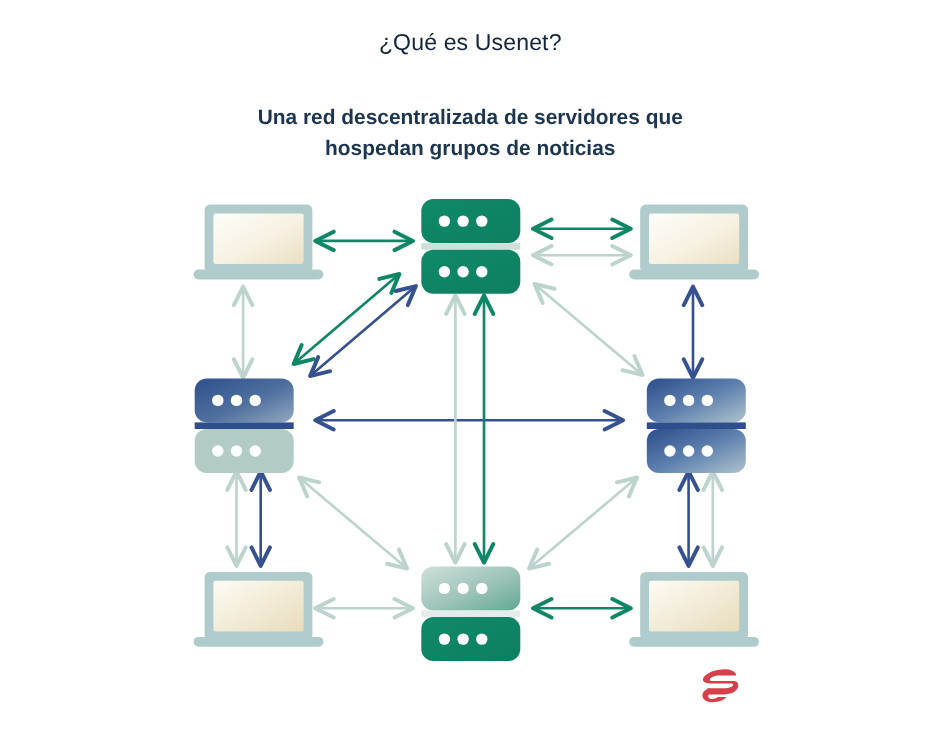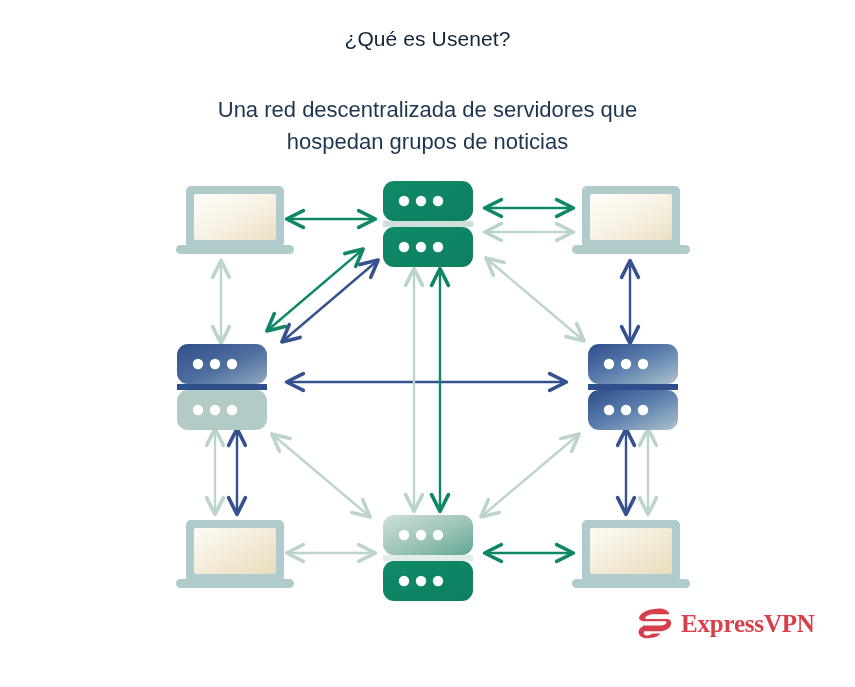--- a/index.html
+++ b/index.html
@@ -29,22 +29,22 @@
     margin: 0;
     line-height: 1.2;
   }
 
   #page-subtitle {
     position: absolute;
     top: 94px;
     left: 0;
     width: 855px;
     text-align: center;
-    font-size: 22px;
-    font-weight: 400;
+    font-size: 19px;
+    font-weight: 700;
     color: #1d3550;
     line-height: 1.45;
     margin: 0;
     white-space: pre-line;
   }
 
   #diagram {
     position: absolute;
     top: 0;
     left: 0;
@@ -253,14 +253,13 @@
     <path d="M31.2 5.0 C29.4 1.9 25.8 0.4 21.6 0.4 C12.0 0.4 3.2 4.0 1.4 8.4
              C0.2 11.3 2.4 13.3 7.6 13.3 L26.4 13.3 C28.0 13.3 28.8 13.9 28.4 14.9
              C27.8 16.4 24.6 17.6 20.6 17.6 L5.0 17.6 L5.0 23.3 L20.0 23.3
              C29.6 23.3 32.4 19.0 33.0 16.2 C33.6 13.4 32.4 11.0 28.6 11.0
              L9.2 11.0 C7.6 11.0 6.9 10.3 7.4 9.4 C8.2 7.8 11.6 6.2 16.0 6.2
              L31.2 6.2 Z" fill="#d7404a"></path>
     <path d="M6.8 17.8 C3.0 18.6 0.6 21.2 0.6 24.2 C0.6 27.8 4.2 30.3 9.8 30.3
              C15.6 30.3 20.4 28.4 22.4 25.6 L14.6 25.6 C13.0 26.8 11.0 27.4 9.2 27.4
              C7.0 27.4 5.8 26.5 5.8 25.0 C5.8 23.4 7.2 22.2 9.6 21.8 Z" fill="#d7404a"></path>
   </svg>
-  <span class="logo-text">ExpressVPN</span>
 </div>
 
 </body></html>

